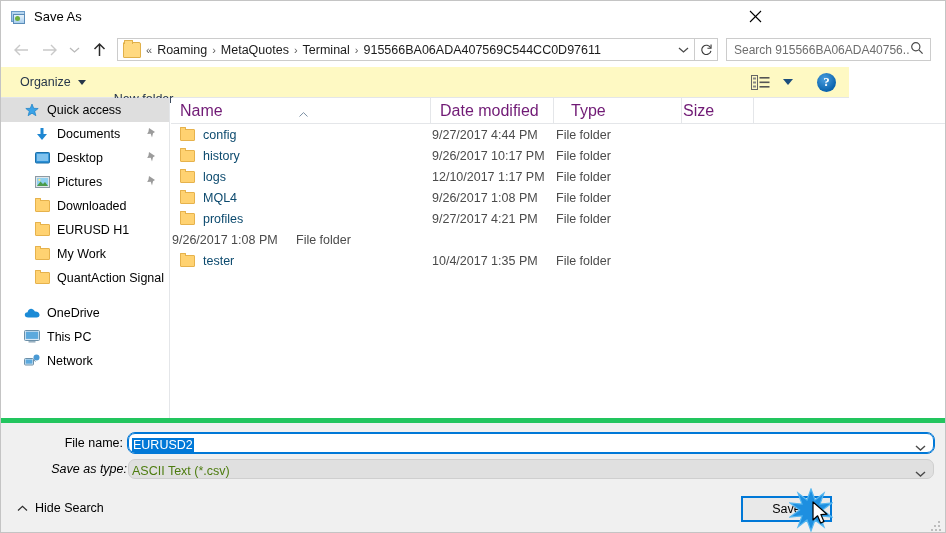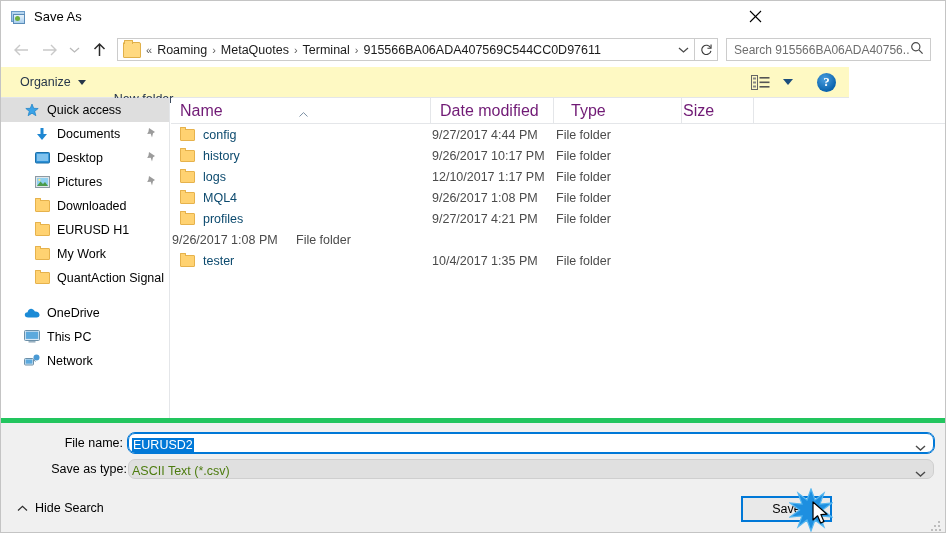--- a/index.html
+++ b/index.html
@@ -365,21 +365,21 @@
     box-sizing: border-box;
   }
   .form-label {
     position: absolute;
     font-size: 12.5px;
     color: #000;
     text-align: right;
     width: 110px;
   }
   .fn-label { left: 12px; top: 13px; }
-  .st-label { left: 16px; top: 39px; }
+  .st-label { left: 16px; top: 39px; font-style: italic; }
   .combo {
     position: absolute;
     left: 127px;
     width: 806px;
     height: 20px;
     box-sizing: border-box;
     display: flex;
     align-items: flex-end;
     border-radius: 7px;
   }

